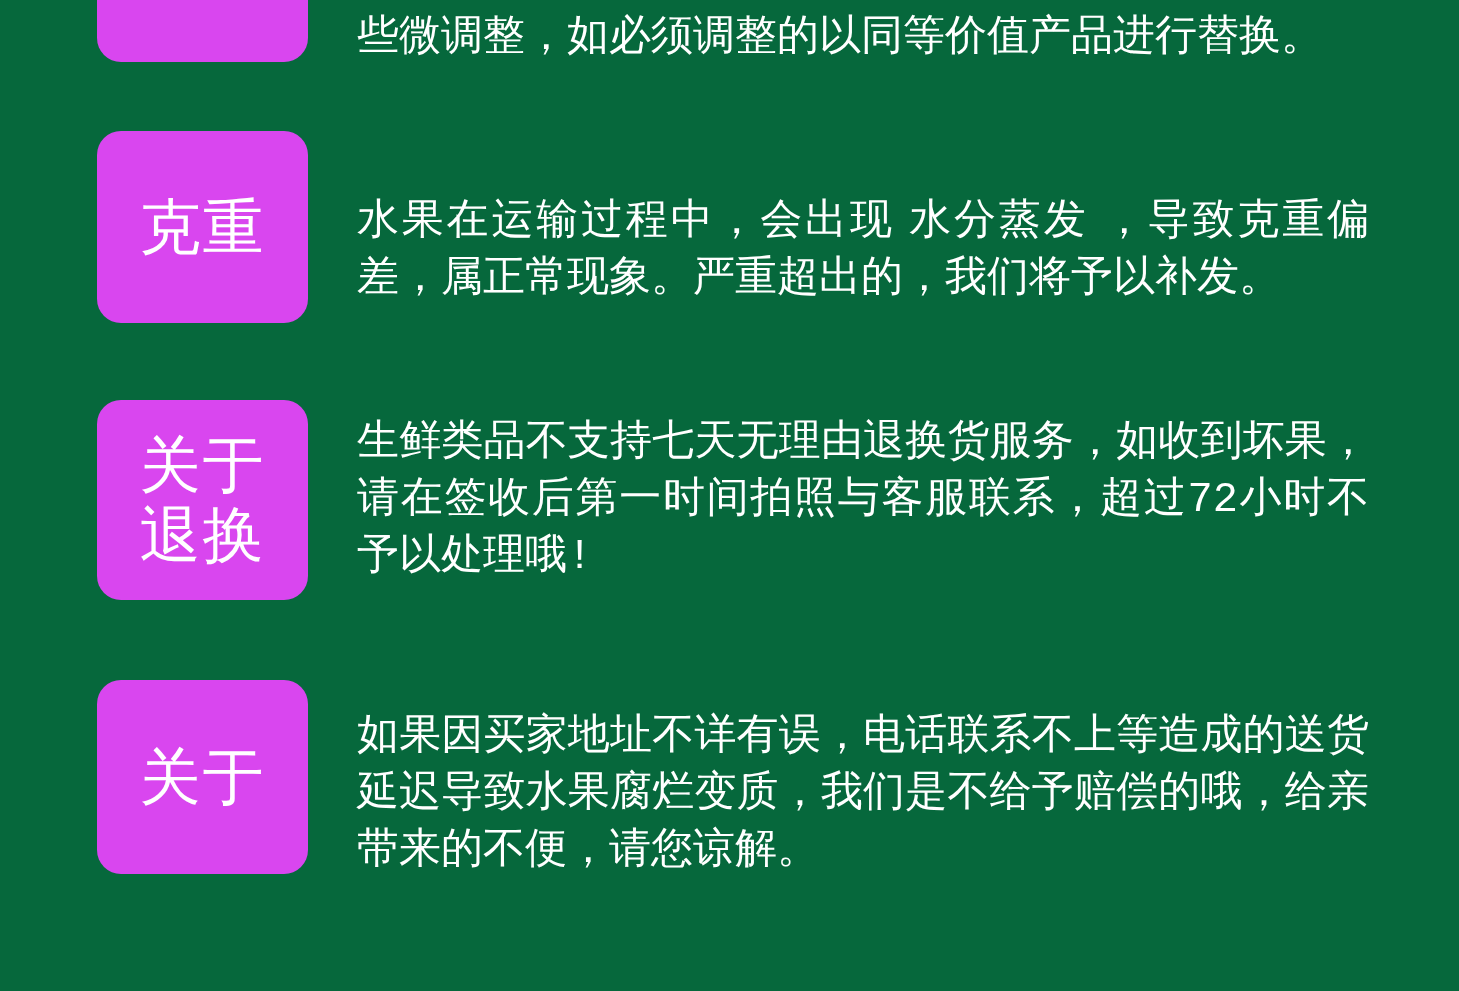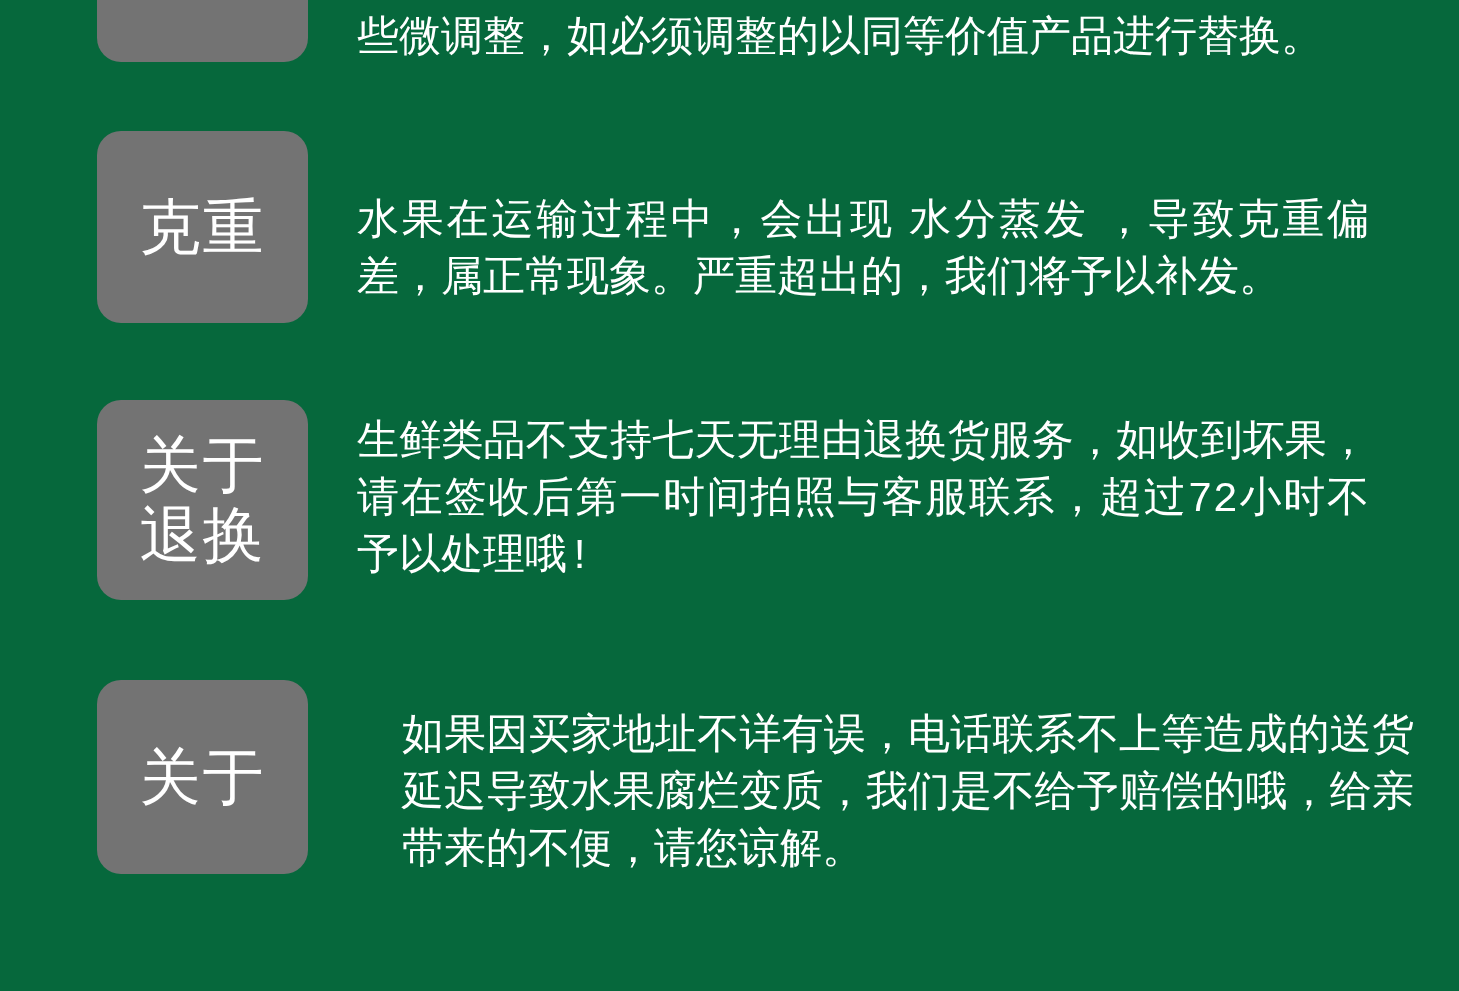--- a/index.html
+++ b/index.html
@@ -26,21 +26,21 @@
   .section {
     position: absolute;
     left: 0;
     width: 1459px;
   }
 
   .badge {
     position: absolute;
     left: 97px;
     width: 211px;
-    background: #737373;
+    background: #d946ef;
     border-radius: 24px;
     box-sizing: border-box;
     display: flex;
     flex-direction: column;
     align-items: center;
     justify-content: center;
     color: #FFFFFF;
     overflow: hidden;
   }
 
@@ -61,42 +61,42 @@
     font-size: 42px;
     line-height: 57px;
     font-weight: 400;
     letter-spacing: 0px;
     text-align: justify;
     text-justify: inter-character;
     word-break: break-all;
   }
 
   
-  #sec-1 { top: 0px; height: 125px; }
+  #sec-1 { top: 0px; height: 125px; font-family: Liberation Serif, serif; }
   #badge-1 {
     top: -130px;
     height: 192px;
     border-radius: 24px;
   }
   #text-1 { top: 7px; }
 
   
   #sec-2 { top: 125px; height: 270px; }
   #badge-2 { top: 6px; height: 192px; }
   #text-2 { top: 65px; }
 
   
   #sec-3 { top: 395px; height: 285px; }
   #badge-3 { top: 5px; height: 200px; }
   #text-3 { top: 20px; font-family: Liberation Mono, monospace; }
 
   
   #sec-4 { top: 660px; height: 331px; }
   #badge-4 { top: 20px; height: 194px; }
-  #text-4 { top: 45px; margin-left: 45px; }
+  #text-4 { top: 45px; }
 </style>
 </head>
 <body>
 
 <div id="page-root">
 
   <div class="section" id="sec-1">
     <div class="badge" id="badge-1">
       <div class="badge-line">提示</div>
     </div>

